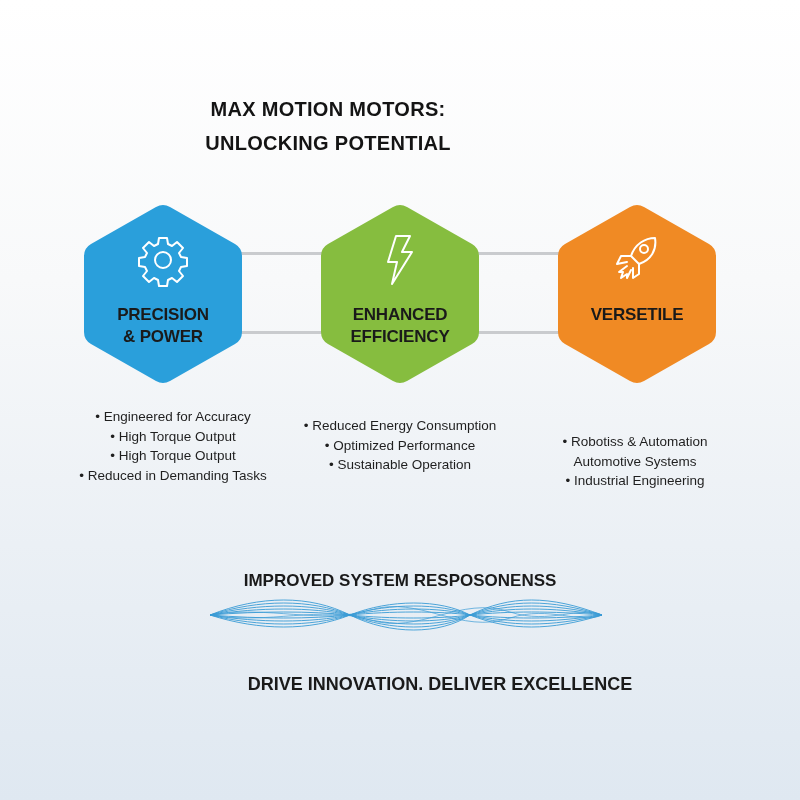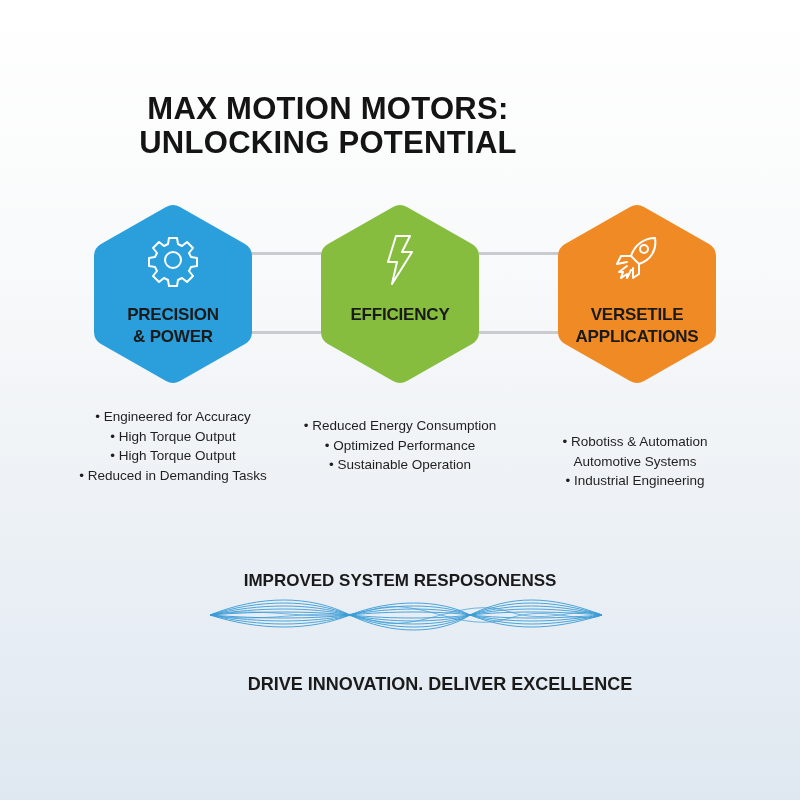--- a/index.html
+++ b/index.html
@@ -4,21 +4,21 @@
 <style>
   html, body { margin:0; padding:0; }
   body {
     width:800px; height:800px; overflow:hidden; position:relative;
     background: linear-gradient(180deg, #ffffff 0%, #f8f9fa 35%, #eef2f6 60%, #dfe8f1 100%);
     font-family: "Liberation Sans", sans-serif;
     color:#1b1b1b;
   }
   .title {
     position:absolute; left:0; width:656px; top:92px;
-    text-align:center; font-weight:700; font-size:31px; line-height:34px;
+    text-align:center; font-weight:700; font-size:20px; line-height:34px;
     letter-spacing:0.3px; color:#141414;
   }
   .connector {
     position:absolute; height:3px; background:#c9cbce;
   }
   .hex {
     position:absolute; width:162px; height:180px;
   }
   .hex svg.shape { position:absolute; left:0; top:0; }
   .hex .icon { position:absolute; left:50%; transform:translateX(-50%); top:28px; width:56px; height:56px; }
@@ -43,21 +43,21 @@
 <div class="title">
   <div>MAX MOTION MOTORS:</div>
   <div>UNLOCKING POTENTIAL</div>
 </div>
 
 <div class="connector" style="left:230px; top:252px; width:100px;"></div>
 <div class="connector" style="left:230px; top:331px; width:100px;"></div>
 <div class="connector" style="left:470px; top:252px; width:100px;"></div>
 <div class="connector" style="left:470px; top:331px; width:100px;"></div>
 
-<div class="hex" style="left:92px; top:204px;text-decoration:underline;">
+<div class="hex" style="left:82px; top:204px;text-decoration:underline;">
   <svg class="shape" width="162" height="180" viewBox="0 0 162 180">
     <path d="M74,3 Q81,-1 88,3 L153,40 Q160,44 160,52 L160,128 Q160,136 153,140 L88,177 Q81,181 74,177 L9,140 Q2,136 2,128 L2,52 Q2,44 9,40 Z" fill="#2a9fdb"></path>
   </svg>
   <svg class="icon" viewBox="0 0 56 56">
     <g fill="none" stroke="#ffffff" stroke-width="2" stroke-linejoin="round">
       <path d="M24,6 h8 l1,6 l4,2 l5,-4 l6,6 l-4,5 l2,4 l6,1 v8 l-6,1 l-2,4 l4,5 l-6,6 l-5,-4 l-4,2 l-1,6 h-8 l-1,-6 l-4,-2 l-5,4 l-6,-6 l4,-5 l-2,-4 l-6,-1 v-8 l6,-1 l2,-4 l-4,-5 l6,-6 l5,4 l4,-2 z"></path>
       <circle cx="28" cy="28" r="8"></circle>
     </g>
   </svg>
   <div class="label">
@@ -67,40 +67,40 @@
 </div>
 
 <div class="hex" style="left:319px; top:204px;">
   <svg class="shape" width="162" height="180" viewBox="0 0 162 180">
     <path d="M74,3 Q81,-1 88,3 L153,40 Q160,44 160,52 L160,128 Q160,136 153,140 L88,177 Q81,181 74,177 L9,140 Q2,136 2,128 L2,52 Q2,44 9,40 Z" fill="#86bd3f"></path>
   </svg>
   <svg class="icon" viewBox="0 0 56 56">
     <path d="M24,4 L38,4 L30,20 L40,20 L20,52 L25,30 L16,30 Z" fill="none" stroke="#ffffff" stroke-width="2" stroke-linejoin="round"></path>
   </svg>
   <div class="label">
+    <div>ENHANCED</div>
     <div>EFFICIENCY</div>
   </div>
 </div>
 
 <div class="hex" style="left:556px; top:204px;">
   <svg class="shape" width="162" height="180" viewBox="0 0 162 180">
     <path d="M74,3 Q81,-1 88,3 L153,40 Q160,44 160,52 L160,128 Q160,136 153,140 L88,177 Q81,181 74,177 L9,140 Q2,136 2,128 L2,52 Q2,44 9,40 Z" fill="#f08a24"></path>
   </svg>
   <svg class="icon" viewBox="0 0 56 56">
     <g fill="none" stroke="#ffffff" stroke-width="2" stroke-linejoin="round" stroke-linecap="round">
       <path d="M46,6 C36,6 26,12 22,24 L30,32 C42,28 48,18 46,6 Z"></path>
       <circle cx="35" cy="17" r="4"></circle>
       <path d="M22,24 L12,24 L8,32 L18,30"></path>
       <path d="M30,32 L30,42 L24,46 L24,36"></path>
       <path d="M18,34 L10,40 L14,40 L12,46 L18,42 L18,46 L22,38"></path>
     </g>
   </svg>
   <div class="label">
     <div>VERSETILE</div>
-    <div>APPLICATIONS</div>
   </div>
 </div>
 
 <div class="bullets" style="left:58px; width:230px; top:407px;">
   <div>• Engineered for Accuracy</div>
   <div>• High Torque Output</div>
   <div>• High Torque Output</div>
   <div>• Reduced in Demanding Tasks</div>
 </div>
 

